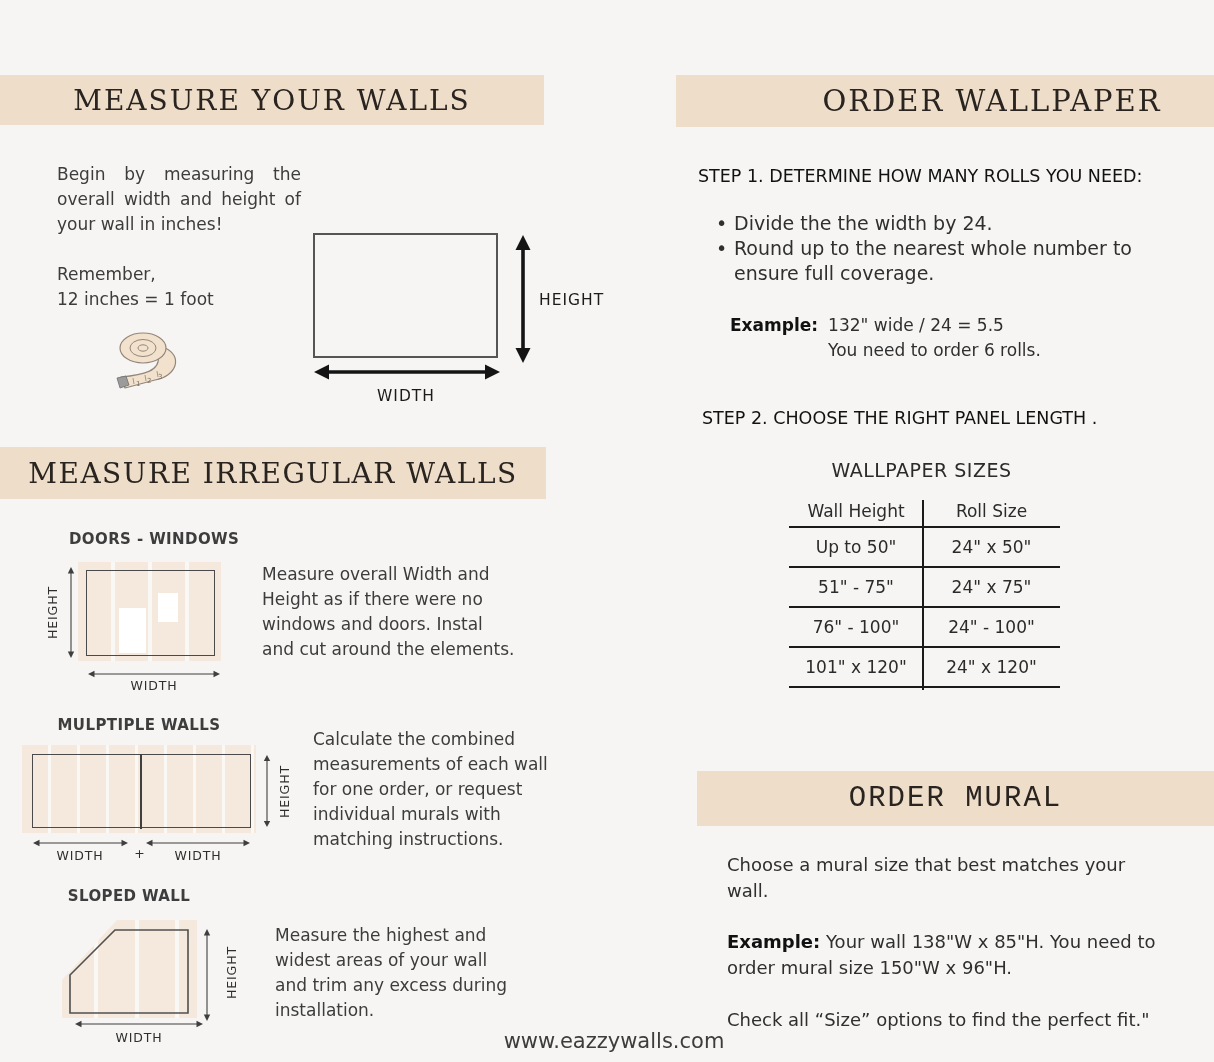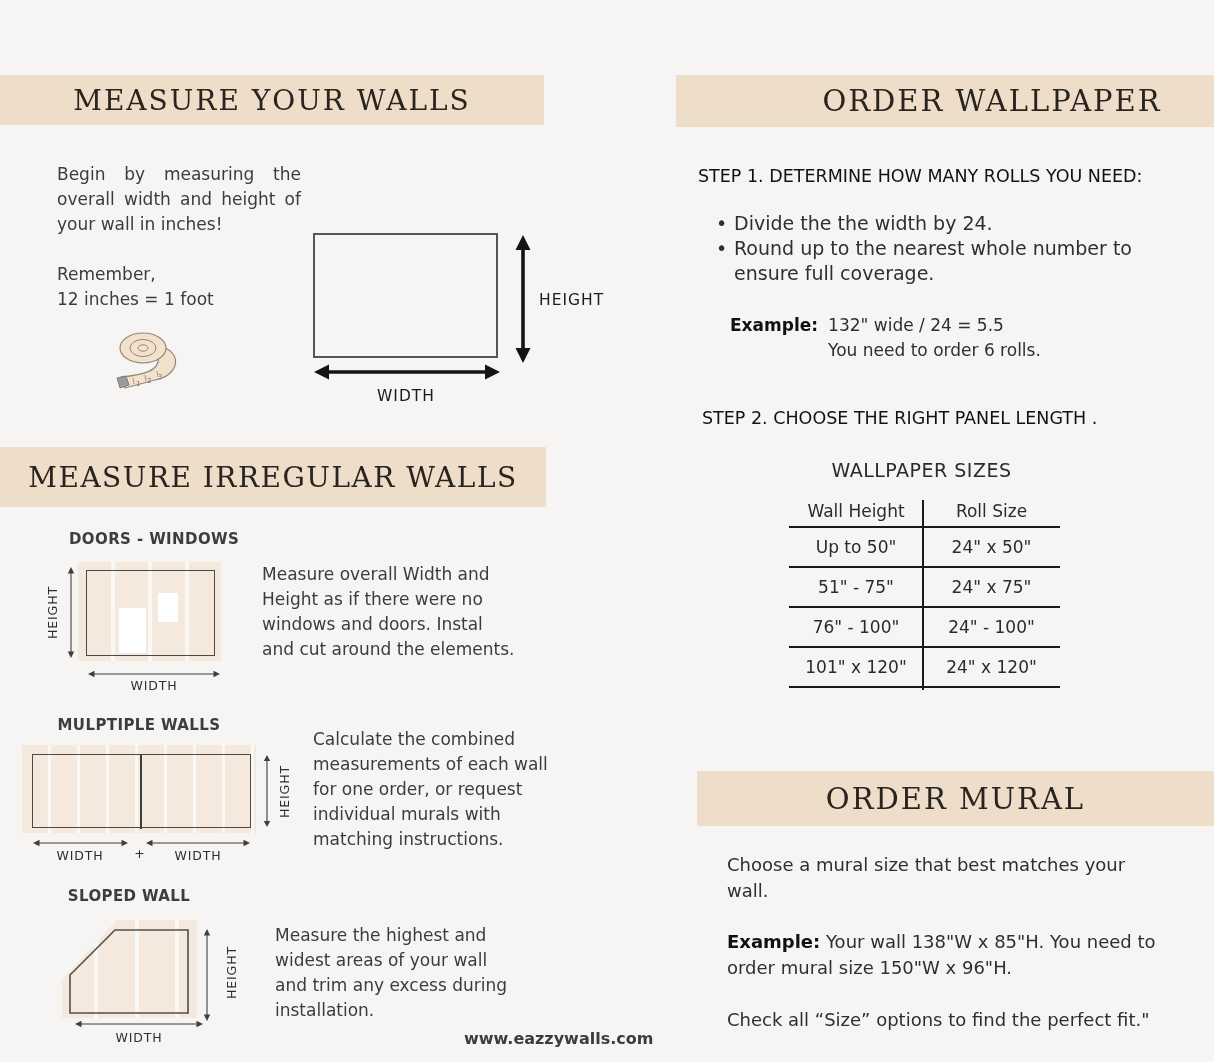--- a/index.html
+++ b/index.html
@@ -28,21 +28,21 @@
   .bold{font-weight:700;color:#111;}
   .tan-block{position:absolute;}
   .outline-rect{position:absolute;border:1.5px solid #4a4a4a;background:transparent;}
   .white-cut{position:absolute;background:#ffffff;}
   .wtable{position:absolute;}
   .trow{display:grid;grid-template-columns:134px 137px;border-bottom:2px solid #1a1a1a;}
   .tcell{display:flex;align-items:center;justify-content:center;font-size:17px;color:#2b2b2b;height:38px;white-space:nowrap;}
   .trow.thead .tcell{height:30px;}
   .vline{position:absolute;width:2px;background:#1a1a1a;}
   .mural-text{font-size:18px;line-height:26px;color:#2f2f2f;}
-  .footer{font-size:16px;color:#3c3c3c;font-weight:bold;}
+  .footer{font-size:21px;color:#3c3c3c;text-align:center;}
 </style>
 </head>
 <body>
 
 <div class="canvas">
 
   <div class="band" style="left:0;top:75px;width:544px;height:50px;">
     <div class="band-title" style="font-size:28px;">MEASURE YOUR WALLS</div>
   </div>
 
@@ -76,21 +76,21 @@
   </svg>
   <div class="abs dimlabel-lg" style="left:539px;top:291px;">HEIGHT</div>
 
   <svg class="abs" style="left:314px;top:361px;" width="186" height="22" viewBox="0 0 186 22">
     <line x1="12" y1="11" x2="174" y2="11" stroke="#141414" stroke-width="3.6"></line>
     <polygon points="0,11 15,3.5 15,18.5" fill="#141414"></polygon>
     <polygon points="186,11 171,3.5 171,18.5" fill="#141414"></polygon>
   </svg>
   <div class="abs dimlabel-lg" style="left:313px;top:387px;width:186px;text-align:center;">WIDTH</div>
 
-  <div class="band" style="left:0;top:447px;width:546px;height:60px;">
+  <div class="band" style="left:0;top:447px;width:546px;height:52px;">
     <div class="band-title" style="font-size:28px;letter-spacing:1.5px;">MEASURE IRREGULAR WALLS</div>
   </div>
 
   <div class="abs sublabel" style="left:69px;top:530px;width:160px;">DOORS - WINDOWS</div>
 
   <div class="tan-block" style="left:78px;top:562px;width:143px;height:99px;background:repeating-linear-gradient(90deg,#f4e9dc 0,#f4e9dc 33px,#faf8f5 33px,#faf8f5 37px);"></div>
   <div class="outline-rect" style="left:86px;top:570px;width:127px;height:84px;"></div>
   <div class="white-cut" style="left:119px;top:608px;width:27px;height:45px;"></div>
   <div class="white-cut" style="left:158px;top:593px;width:20px;height:29px;"></div>
 
@@ -207,21 +207,21 @@
       <div class="tcell">76" - 100"</div>
       <div class="tcell">24" - 100"</div>
     </div>
     <div class="trow">
       <div class="tcell">101" x 120"</div>
       <div class="tcell">24" x 120"</div>
     </div>
   </div>
 
   <div class="band" style="left:697px;top:771px;width:517px;height:55px;">
-    <div class="band-title" style="font-size:29px;">ORDER MURAL</div>
+    <div class="band-title" style="font-size:29px;font-family:Liberation Mono, monospace;">ORDER MURAL</div>
   </div>
 
   <div class="abs mural-text" style="left:727px;top:852px;width:435px;">Choose a mural size that best matches your wall.</div>
 
   <div class="abs mural-text" style="left:727px;top:929px;width:440px;">
     <span class="bold">Example:</span>
     <span>Your wall 138"W x 85"H. You need to order mural size 150"W x 96"H.</span>
   </div>
 
   <div class="abs mural-text" style="left:727px;top:1007px;width:460px;">Check all “Size” options to find the perfect fit."</div>

